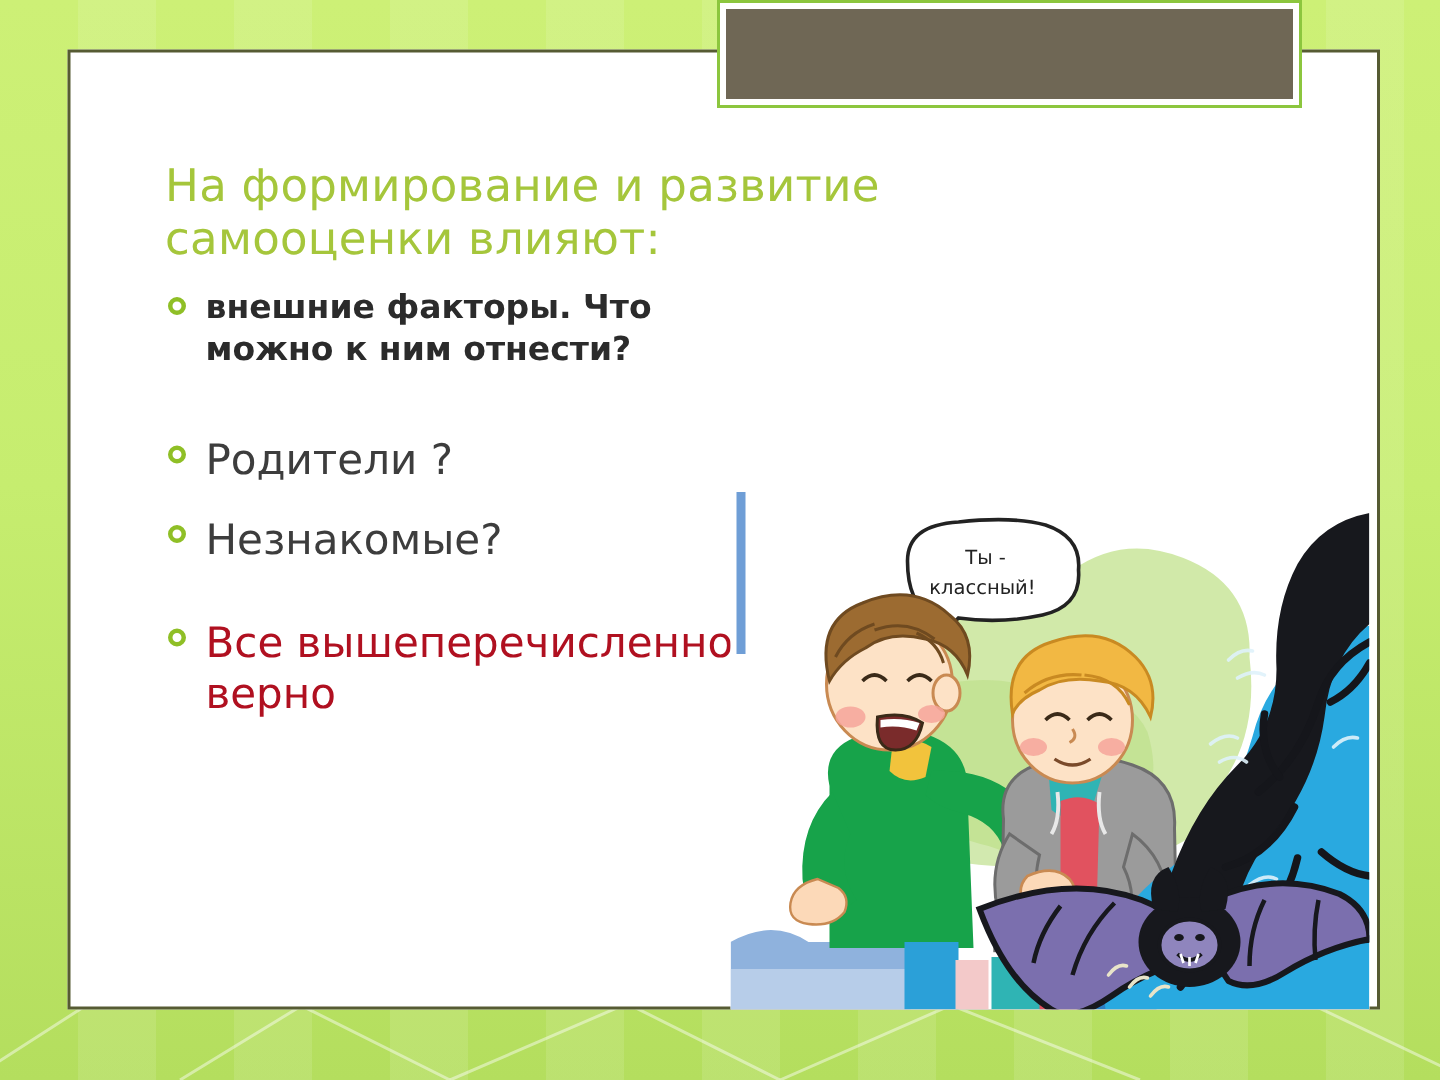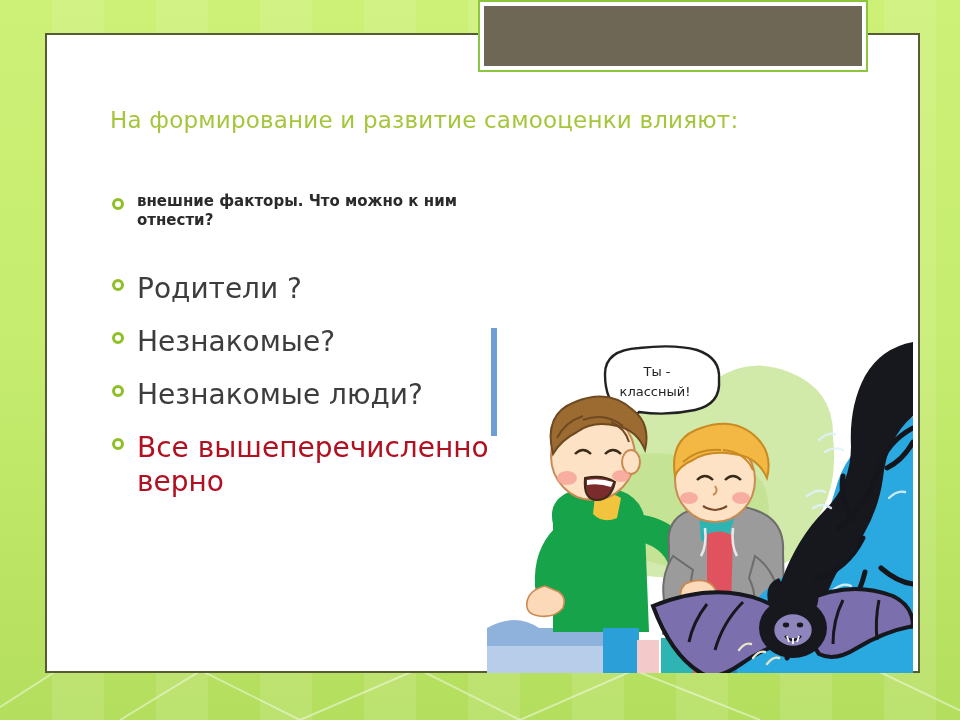--- a/index.html
+++ b/index.html
@@ -77,21 +77,21 @@
     background: #6f6755;
   }
 
   
   #title {
     position: absolute;
     left: 110px;
     top: 107px;
     width: 640px;
     color: #a5c63b;
-    font-size: 23px;
+    font-size: 30px;
     line-height: 1.18;
     font-family: "DejaVu Sans", sans-serif;
     font-weight: 400;
     letter-spacing: 0.2px;
     white-space: pre-wrap;
   }
 
   
   #bullets {
     position: absolute;
@@ -117,21 +117,21 @@
     background: transparent;
   }
   .bullet-text {
     flex: 1 1 auto;
     font-size: 28px;
     line-height: 1.24;
     color: #3d3d3d;
   }
   .bullet-row.lead .bullet-text {
     font-weight: bold;
-    font-size: 15px;
+    font-size: 22px;
     color: #2b2b2b;
     line-height: 1.28;
   }
   .bullet-row.lead .bullet-mark { margin-top: 6px; }
   .bullet-row.answer .bullet-text { color: #b01020; }
 
   .spacer { height: 40px; }
   .gap-sm { height: 8px; }
 
   
@@ -195,24 +195,20 @@
     <div class="bullet-row">
       <span class="bullet-mark"></span>
       <span class="bullet-text">Незнакомые?</span>
     </div>
 
     <div class="gap-sm"></div>
 
 
     <div class="gap-sm"></div>
 
-    <div class="bullet-row">
-      <span class="bullet-mark"></span>
-      <span class="bullet-text">Незнакомые люди?</span>
-    </div>
 
     <div class="gap-sm"></div>
 
 
     <div class="gap-sm"></div>
 
     <div class="bullet-row answer">
       <span class="bullet-mark"></span>
       <span class="bullet-text">Все вышеперечисленное верно</span>
     </div>

